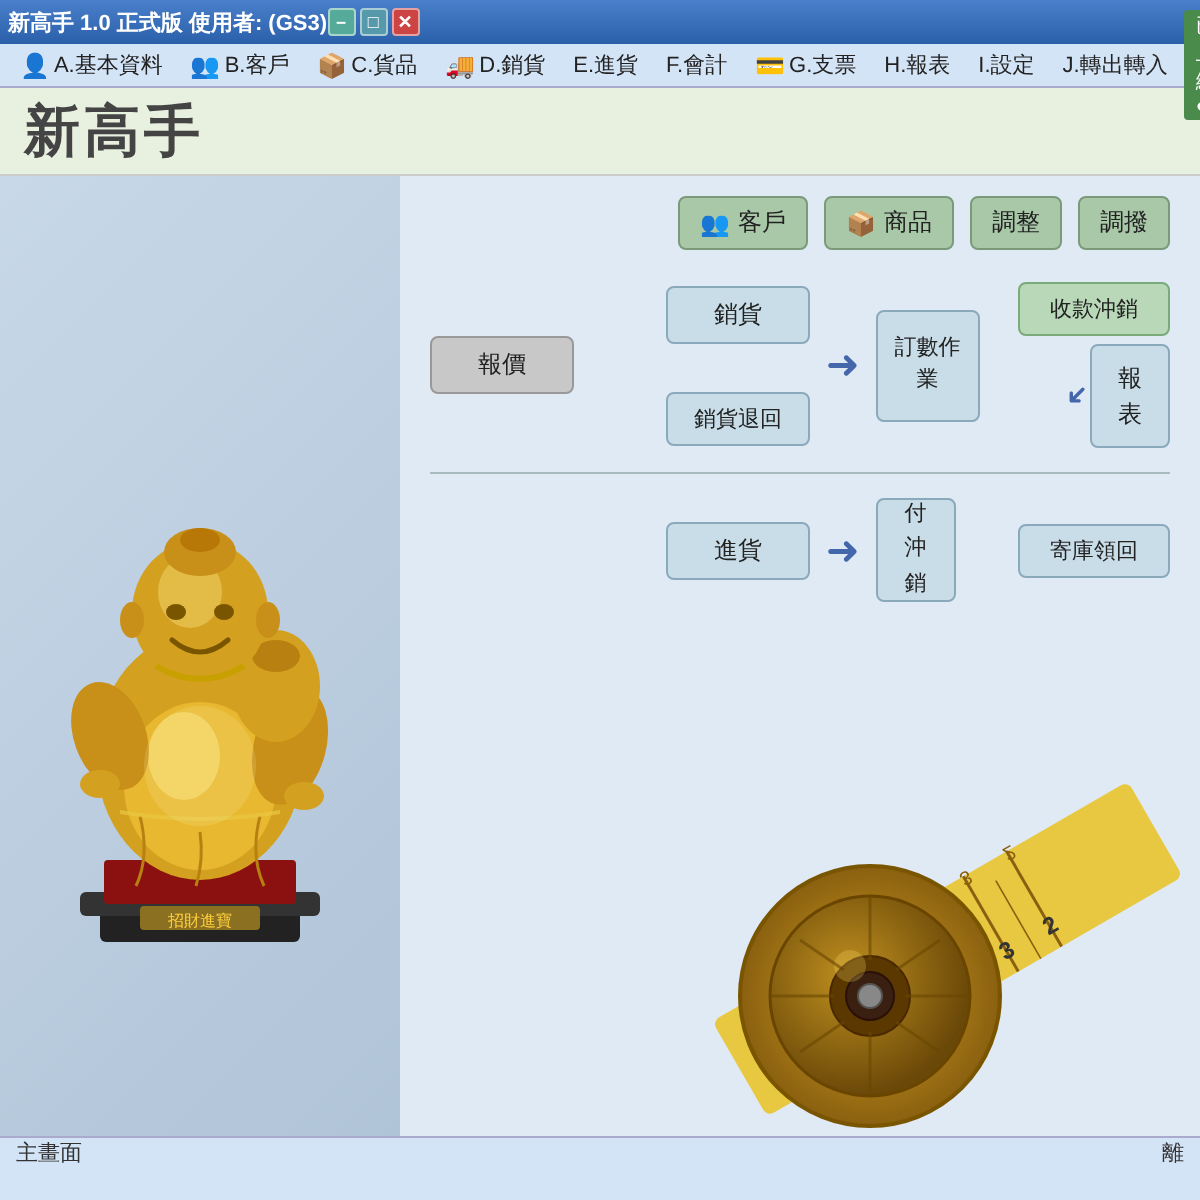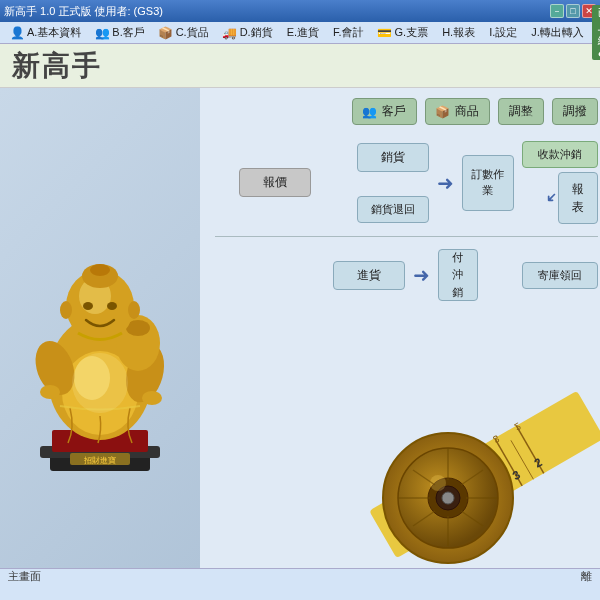--- a/index.html
+++ b/index.html
@@ -11,24 +11,24 @@
       font-size: 12px;
       background: #fff;
     }
 
     
     .window-chrome {
       background: linear-gradient(to bottom, #4a7fcb 0%, #2a5faa 100%);
       height: 22px;
       display: flex;
       align-items: center;
-      justify-content: space-between;
       padding: 0 4px;
       color: white;
       font-size: 11px;
+      font-weight: bold;
     }
     .window-title { font-size: 11px; }
     .window-controls { display: flex; gap: 2px; }
     .win-btn {
       width: 14px; height: 14px;
       border-radius: 2px;
       border: 1px solid rgba(255,255,255,0.5);
       display: flex; align-items: center; justify-content: center;
       font-size: 9px; cursor: pointer; color: white;
     }
@@ -138,21 +138,20 @@
       padding: 5px 8px;
       text-align: center;
       font-size: 12px;
       cursor: pointer;
       color: #222;
       white-space: nowrap;
     }
     .flow-box.gray {
       background: #c8c8c8;
       border-color: #999;
-      margin-left: 24px;
     }
     .flow-box.green-light {
       background: #b8d8b8;
       border-color: #7aaa7a;
     }
 
     
     .tape-measure {
       position: absolute;
       bottom: 0;

